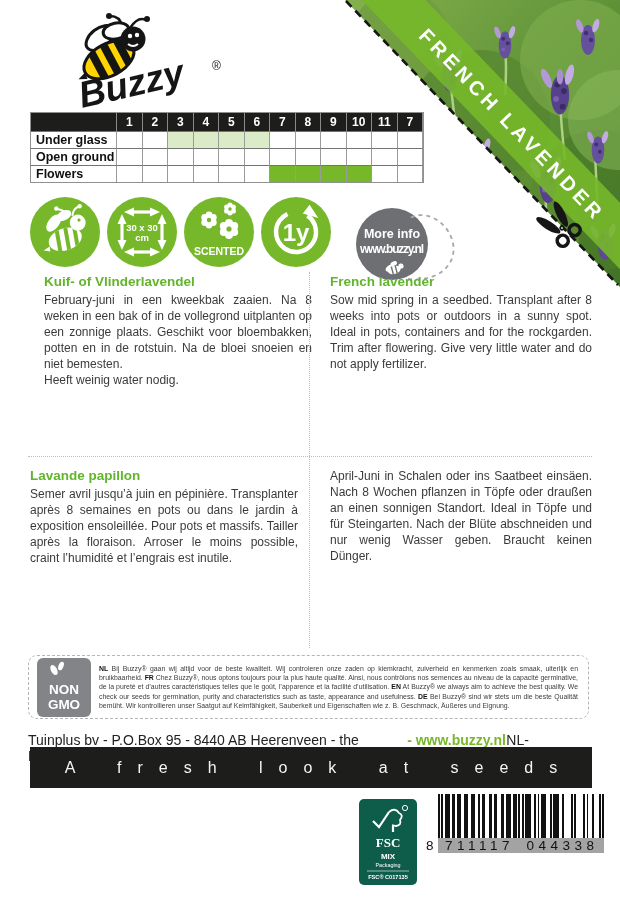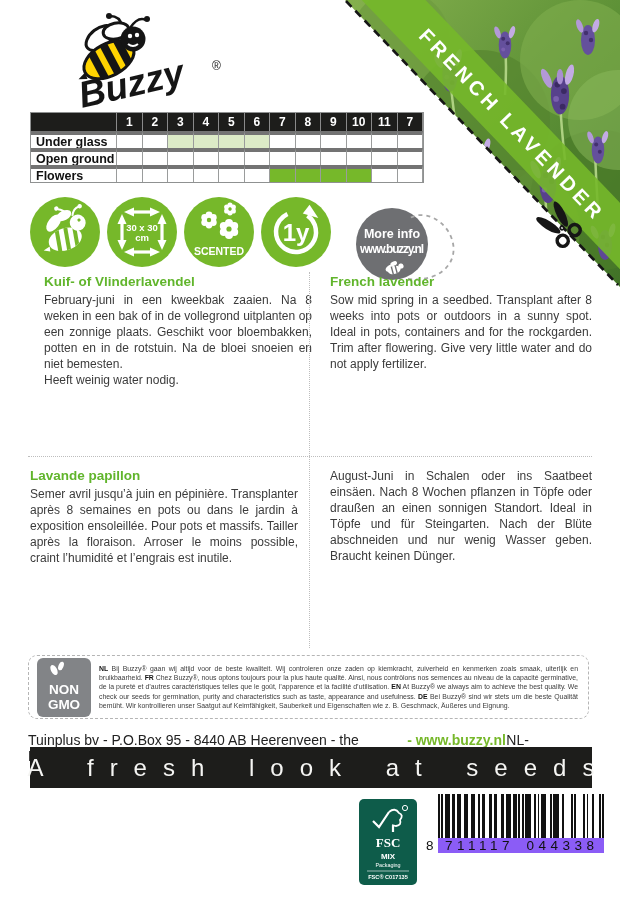--- a/index.html
+++ b/index.html
@@ -9,21 +9,21 @@
   
   .logo{position:absolute;left:60px;top:12px;width:200px;height:110px;}
 
   
   .photo-corner{position:absolute;left:0;top:0;width:620px;height:300px;pointer-events:none;}
 
   
   #calendar{position:absolute;left:30px;top:112px;display:grid;
             grid-template-columns:86px repeat(12,25.5px);grid-template-rows:18px 17px 17px 17px;
             border:1px solid #8f9191;font-size:12px;background:#fff;}
-  .cal-cell{border-right:1px solid #9a9c9c;border-top:4px solid #737373;background:#fff;
+  .cal-cell{border-right:1px solid #9a9c9c;border-top:1px solid #737373;background:#fff;
             display:flex;align-items:center;justify-content:center;}
   .cal-head{background:#1d1d1b;color:#fff;font-weight:bold;border-top:none;border-right:1px solid #8a8a8a;}
   .cal-label{justify-content:flex-start;font-weight:bold;color:#111;padding-left:5px;font-size:12.5px;}
   .cal-cell.light{background:#dcebc7;}
   .cal-cell.dark{background:#76b82a;}
 
   
   #icons{position:absolute;left:30px;top:197px;display:flex;gap:7px;align-items:flex-start;}
 
   
@@ -47,31 +47,31 @@
   .nongmo{flex:0 0 auto;margin-left:8px;}
 
   
   .imprint{position:absolute;left:28px;top:732px;width:564px;display:flex;
            justify-content:space-between;align-items:baseline;font-size:14px;color:#222;}
   .imprint .site{color:#76b82a;font-weight:bold;}
 
   
   .tagline-bar{position:absolute;left:30px;top:747px;width:562px;height:41px;background:#1d1d1b;
                display:flex;align-items:center;justify-content:center;}
-  .tagline-bar span{color:#f5f5f3;font-size:24px;letter-spacing:16px;word-spacing:6px;
+  .tagline-bar span{color:#f5f5f3;font-size:16px;letter-spacing:16px;word-spacing:6px;
                white-space:nowrap;margin-right:-16px;}
 
   
   .fsc{position:absolute;left:359px;top:799px;}
   .barcode{position:absolute;left:426px;top:794px;width:178px;height:74px;}
   .barcode svg{position:absolute;left:12px;top:0;width:166px;height:55px;}
   .barcode .digits{position:absolute;left:0;top:44px;width:178px;display:flex;align-items:baseline;
                font-size:13.5px;color:#111;background:transparent;}
   .barcode .digits .first{width:12px;}
-  .barcode .digits .grp{flex:1;text-align:center;letter-spacing:4.5px;background:#8b5cf6;}
+  .barcode .digits .grp{flex:1;text-align:center;letter-spacing:4.5px;background:#a3a3a3;}
 </style>
 </head>
 <body>
 
 <div class="page">
 
   <svg class="logo" viewBox="0 0 200 110">
     <g transform="translate(18,2)">
       <path d="M52,14 q8,-12 16,-8" fill="none" stroke="#151515" stroke-width="2.5"></path>
       <circle cx="69" cy="5" r="3" fill="#151515"></circle>
@@ -375,21 +375,21 @@
   </div>
   <div class="desc en">
     <h3>French lavender</h3>
     <p>Sow mid spring in a seedbed. Transplant after 8 weeks into pots or outdoors in a sunny spot. Ideal in pots, containers and for the rockgarden. Trim after flowering. Give very little water and do not apply fertilizer.</p>
   </div>
   <div class="desc fr">
     <h3>Lavande papillon</h3>
     <p>Semer avril jusqu’à juin en pépinière. Transplanter après 8 semaines en pots ou dans le jardin à exposition ensoleillée. Pour pots et massifs. Tailler après la floraison. Arroser le moins possible, craint l’humidité et l’engrais est inutile.</p>
   </div>
   <div class="desc de">
-    <p>August-Juni in Schalen oder ins Saatbeet einsäen. Nach 8 Wochen pflanzen in Töpfe oder draußen an einen sonnigen Standort. Ideal in Töpfe und für Steingarten. Nach der Blüte abschneiden und nur wenig Wasser geben. Braucht keinen Dünger.</p>
+    <p>April-Juni in Schalen oder ins Saatbeet einsäen. Nach 8 Wochen pflanzen in Töpfe oder draußen an einen sonnigen Standort. Ideal in Töpfe und für Steingarten. Nach der Blüte abschneiden und nur wenig Wasser geben. Braucht keinen Dünger.</p>
   </div>
   <div class="v-divider"></div>
   <div class="h-divider"></div>
 
   <div class="quality-box">
     <svg class="nongmo" width="54" height="59" viewBox="0 0 54 59">
       <rect x="0" y="0" width="54" height="59" rx="6" fill="#828487"></rect>
       <g fill="#ffffff">
         <ellipse cx="17" cy="12" rx="3" ry="5.5" transform="rotate(-28 17 12)"></ellipse>
         <ellipse cx="24" cy="8" rx="2.5" ry="4.5" transform="rotate(22 24 8)"></ellipse>

